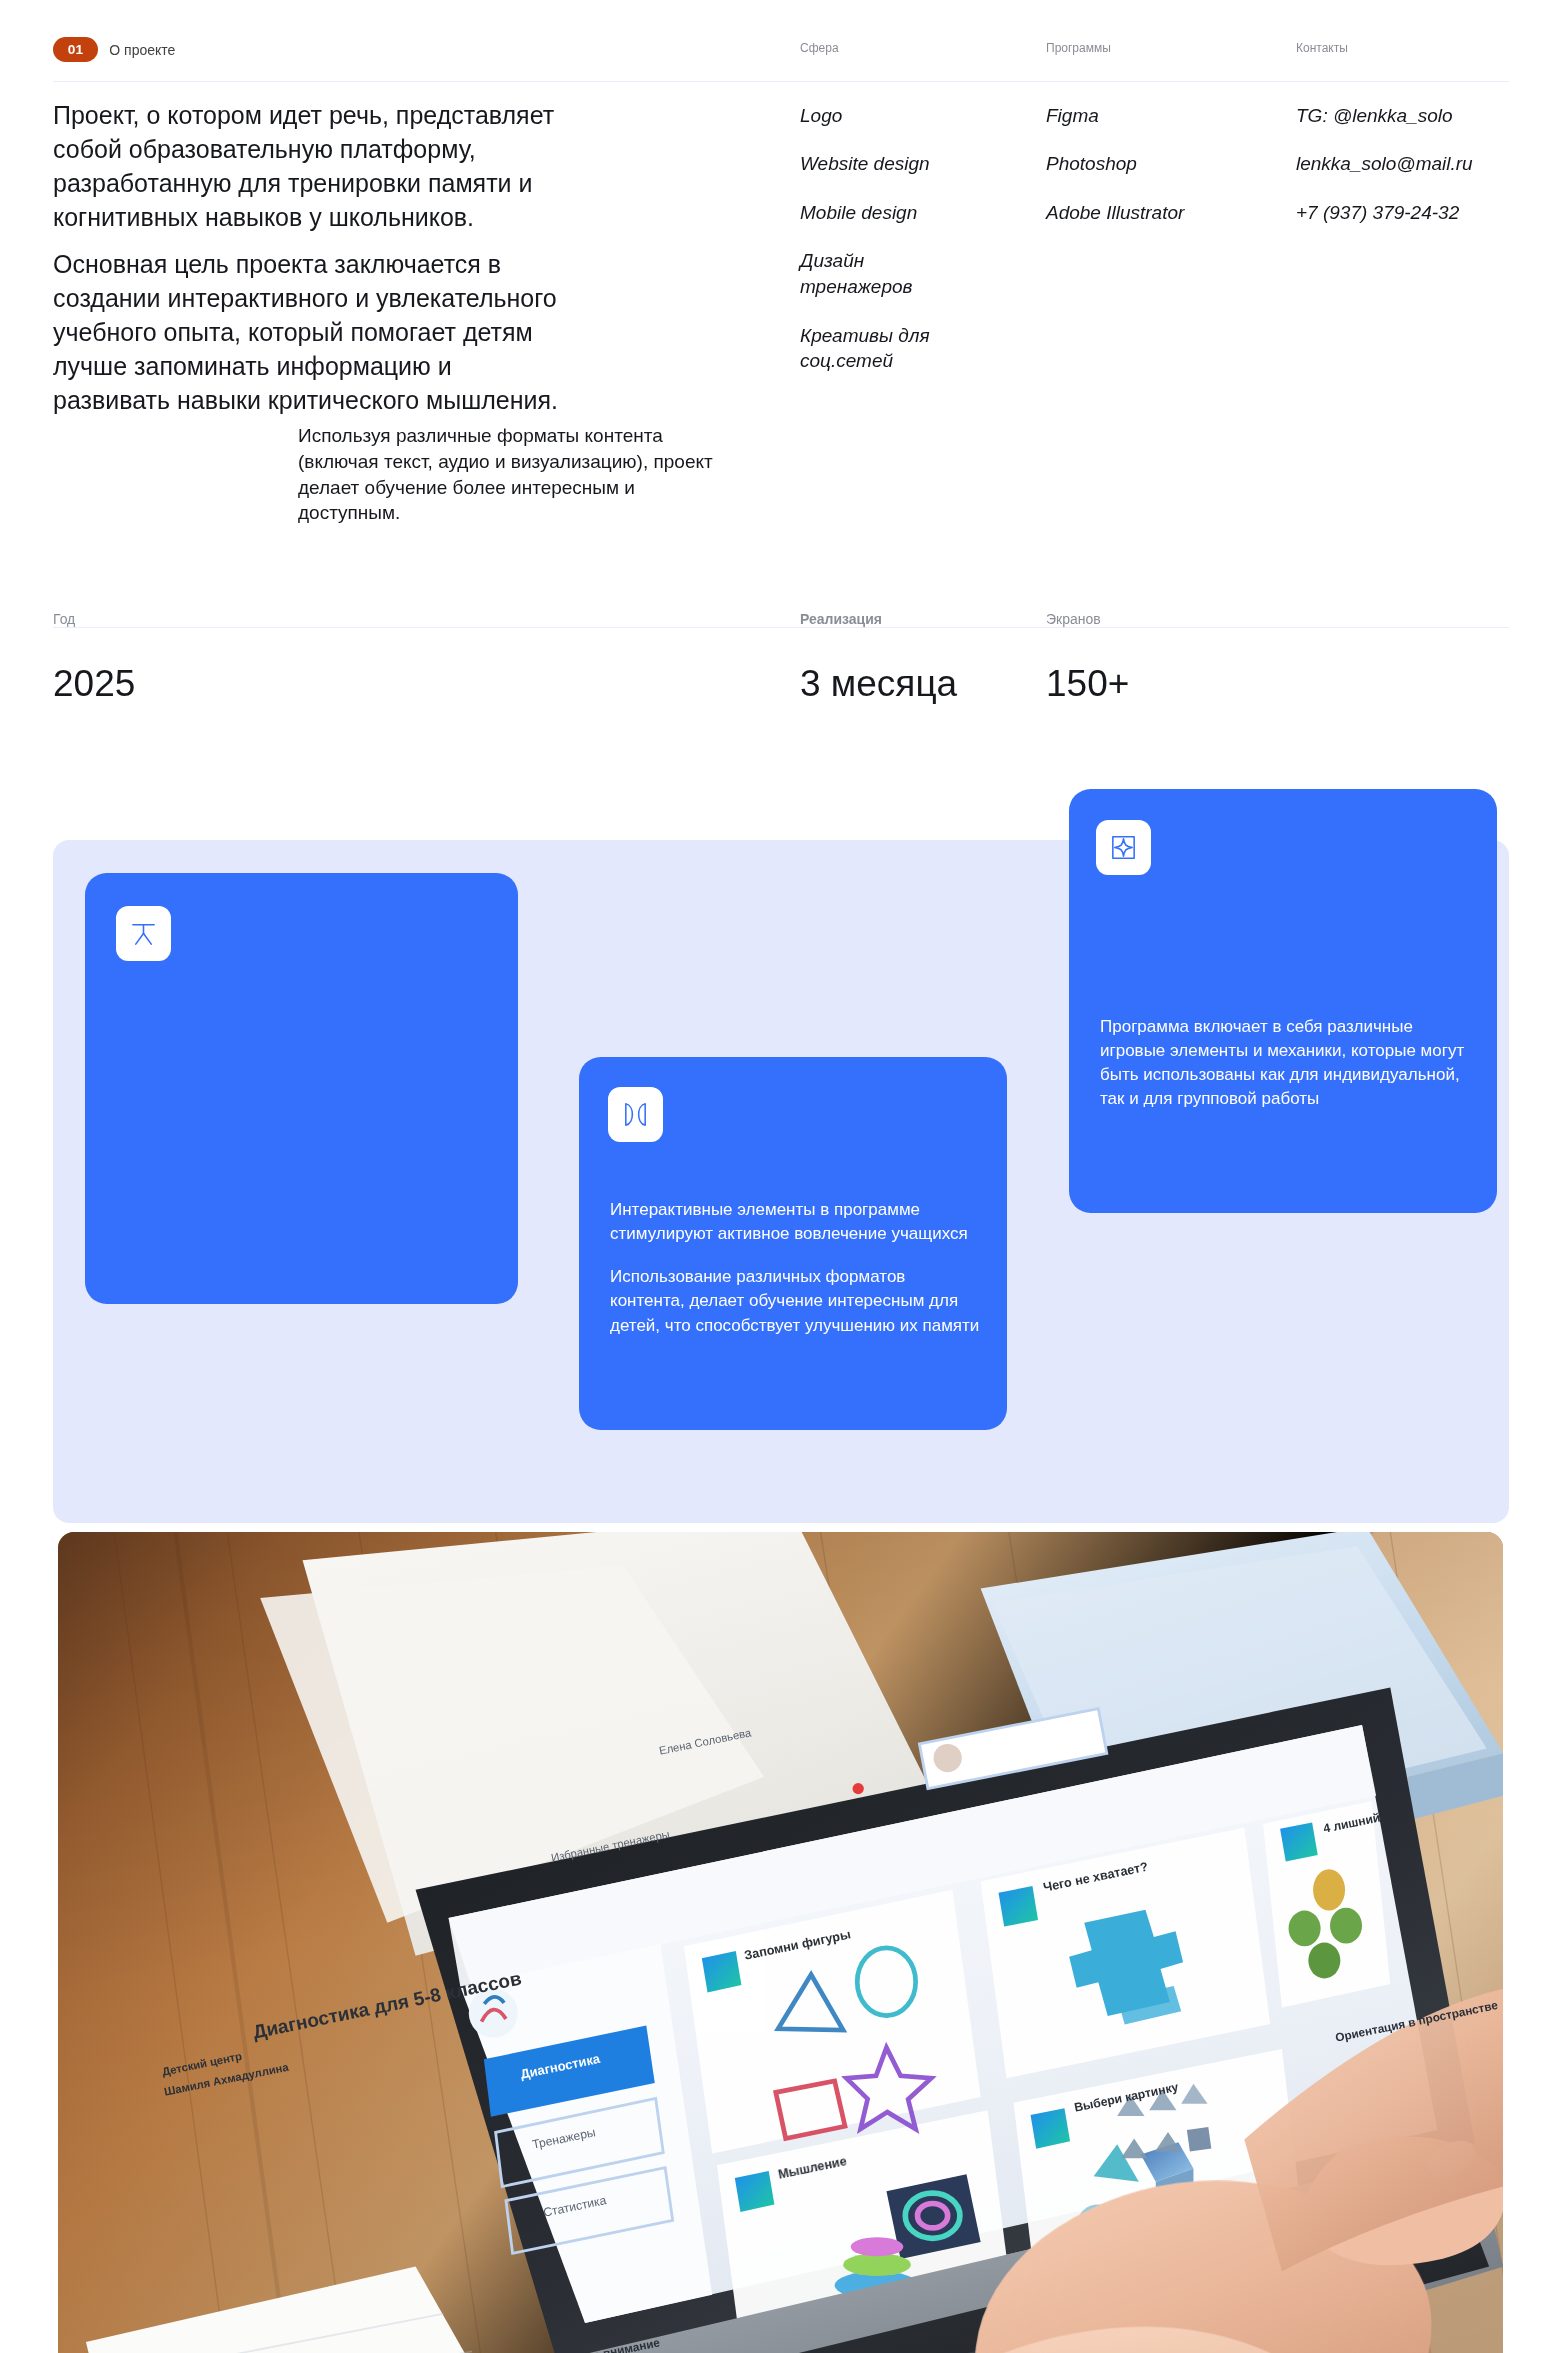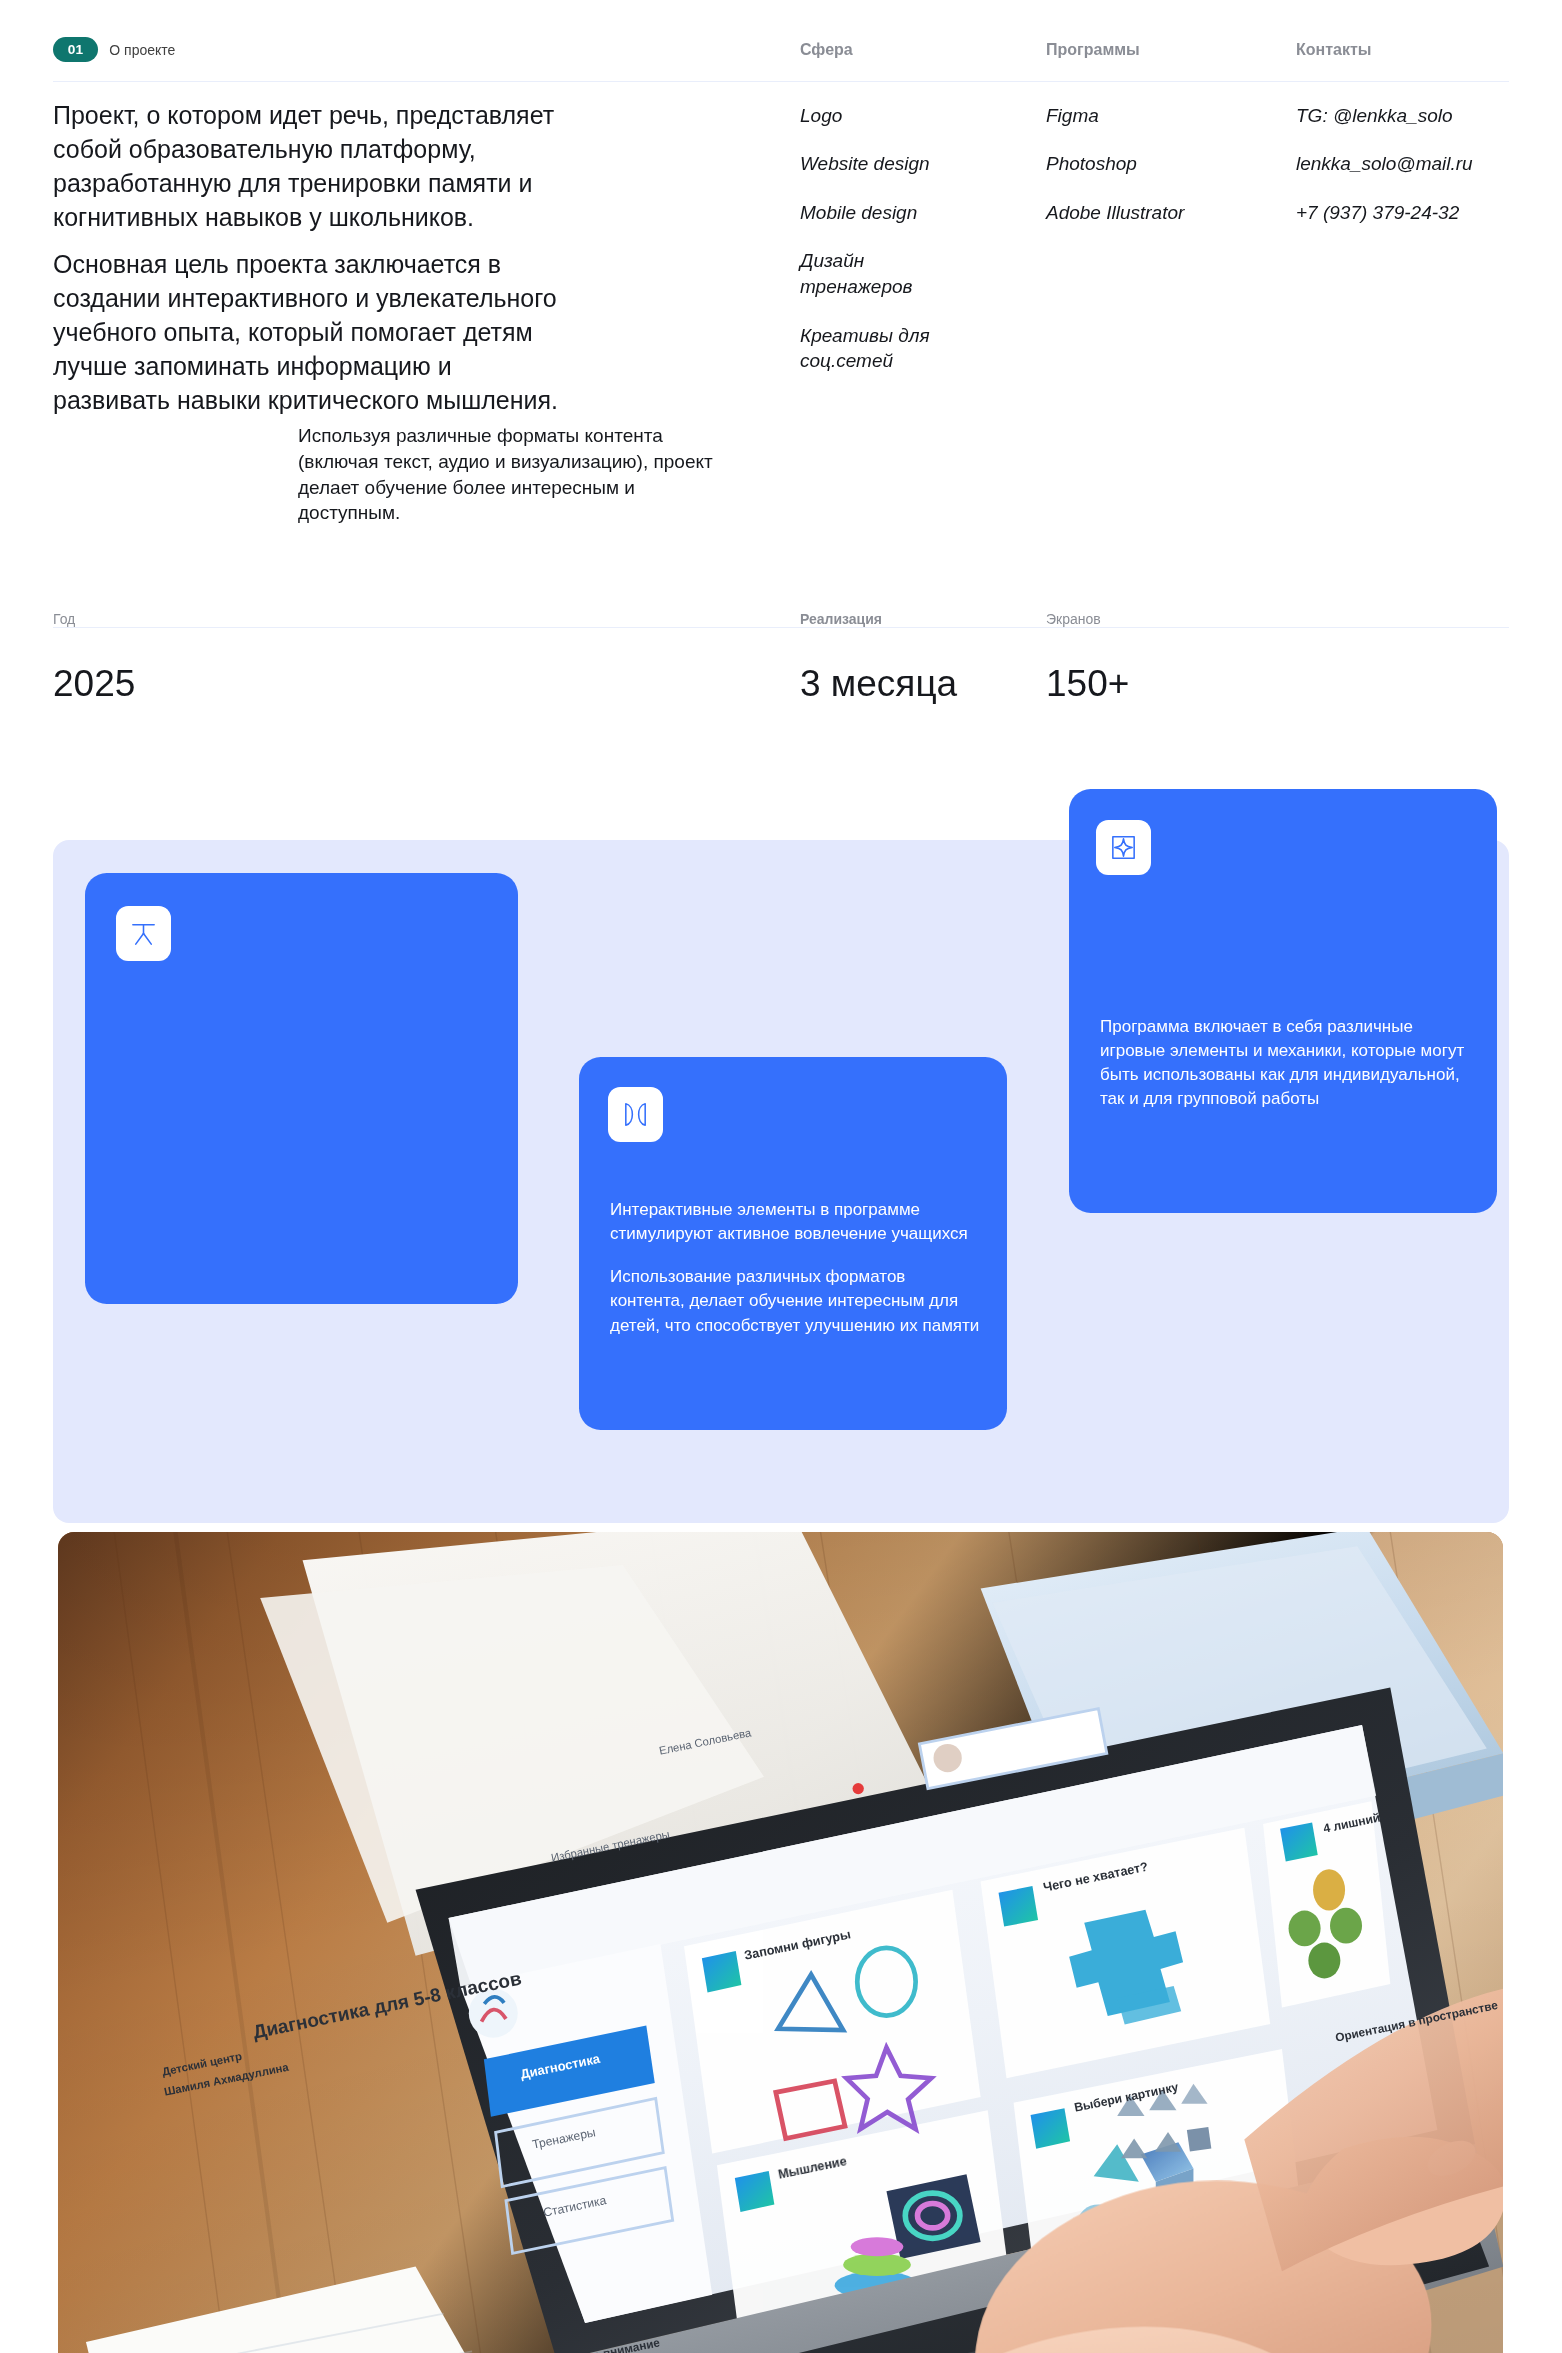--- a/index.html
+++ b/index.html
@@ -10,26 +10,26 @@
     font-family:"Liberation Sans","DejaVu Sans",sans-serif;
     color:#16181d;
     -webkit-font-smoothing:antialiased;
   }
   .page{position:relative;width:1563px;height:2524px;overflow:hidden;background:#fff;}
 
   
   .top-row{position:absolute;left:0;top:37px;width:1563px;height:33px;}
   .badge-wrap{position:absolute;left:53px;top:0;display:flex;align-items:center;gap:11.3px;}
   .badge{
-    width:45px;height:25.4px;border-radius:12.7px;background:#0f766e;color:#fff;
+    width:45px;height:25.4px;border-radius:12.7px;background:#c2410c;color:#fff;
     display:flex;align-items:center;justify-content:center;
     font-size:13.7px;font-weight:700;letter-spacing:0.2px;
   }
   .badge-label{font-size:14px;color:#404040;font-weight:400;}
-  .col-head{position:absolute;top:4.2px;font-size:16px;color:#8a8d95;font-weight:700;white-space:nowrap;}
+  .col-head{position:absolute;top:4.2px;font-size:12px;color:#8a8d95;font-weight:400;white-space:nowrap;}
   .ch-sfera{left:800px;}
   .ch-progs{left:1046px;}
   .ch-cont{left:1296px;}
 
   .divider{position:absolute;left:53px;top:81px;width:1456px;height:1.4px;background:#e9eefb;}
 
   
   .copy{position:absolute;left:53px;top:98px;width:518px;}
   .copy p{
     font-size:25px;line-height:1.36;color:#16181d;font-weight:400;

